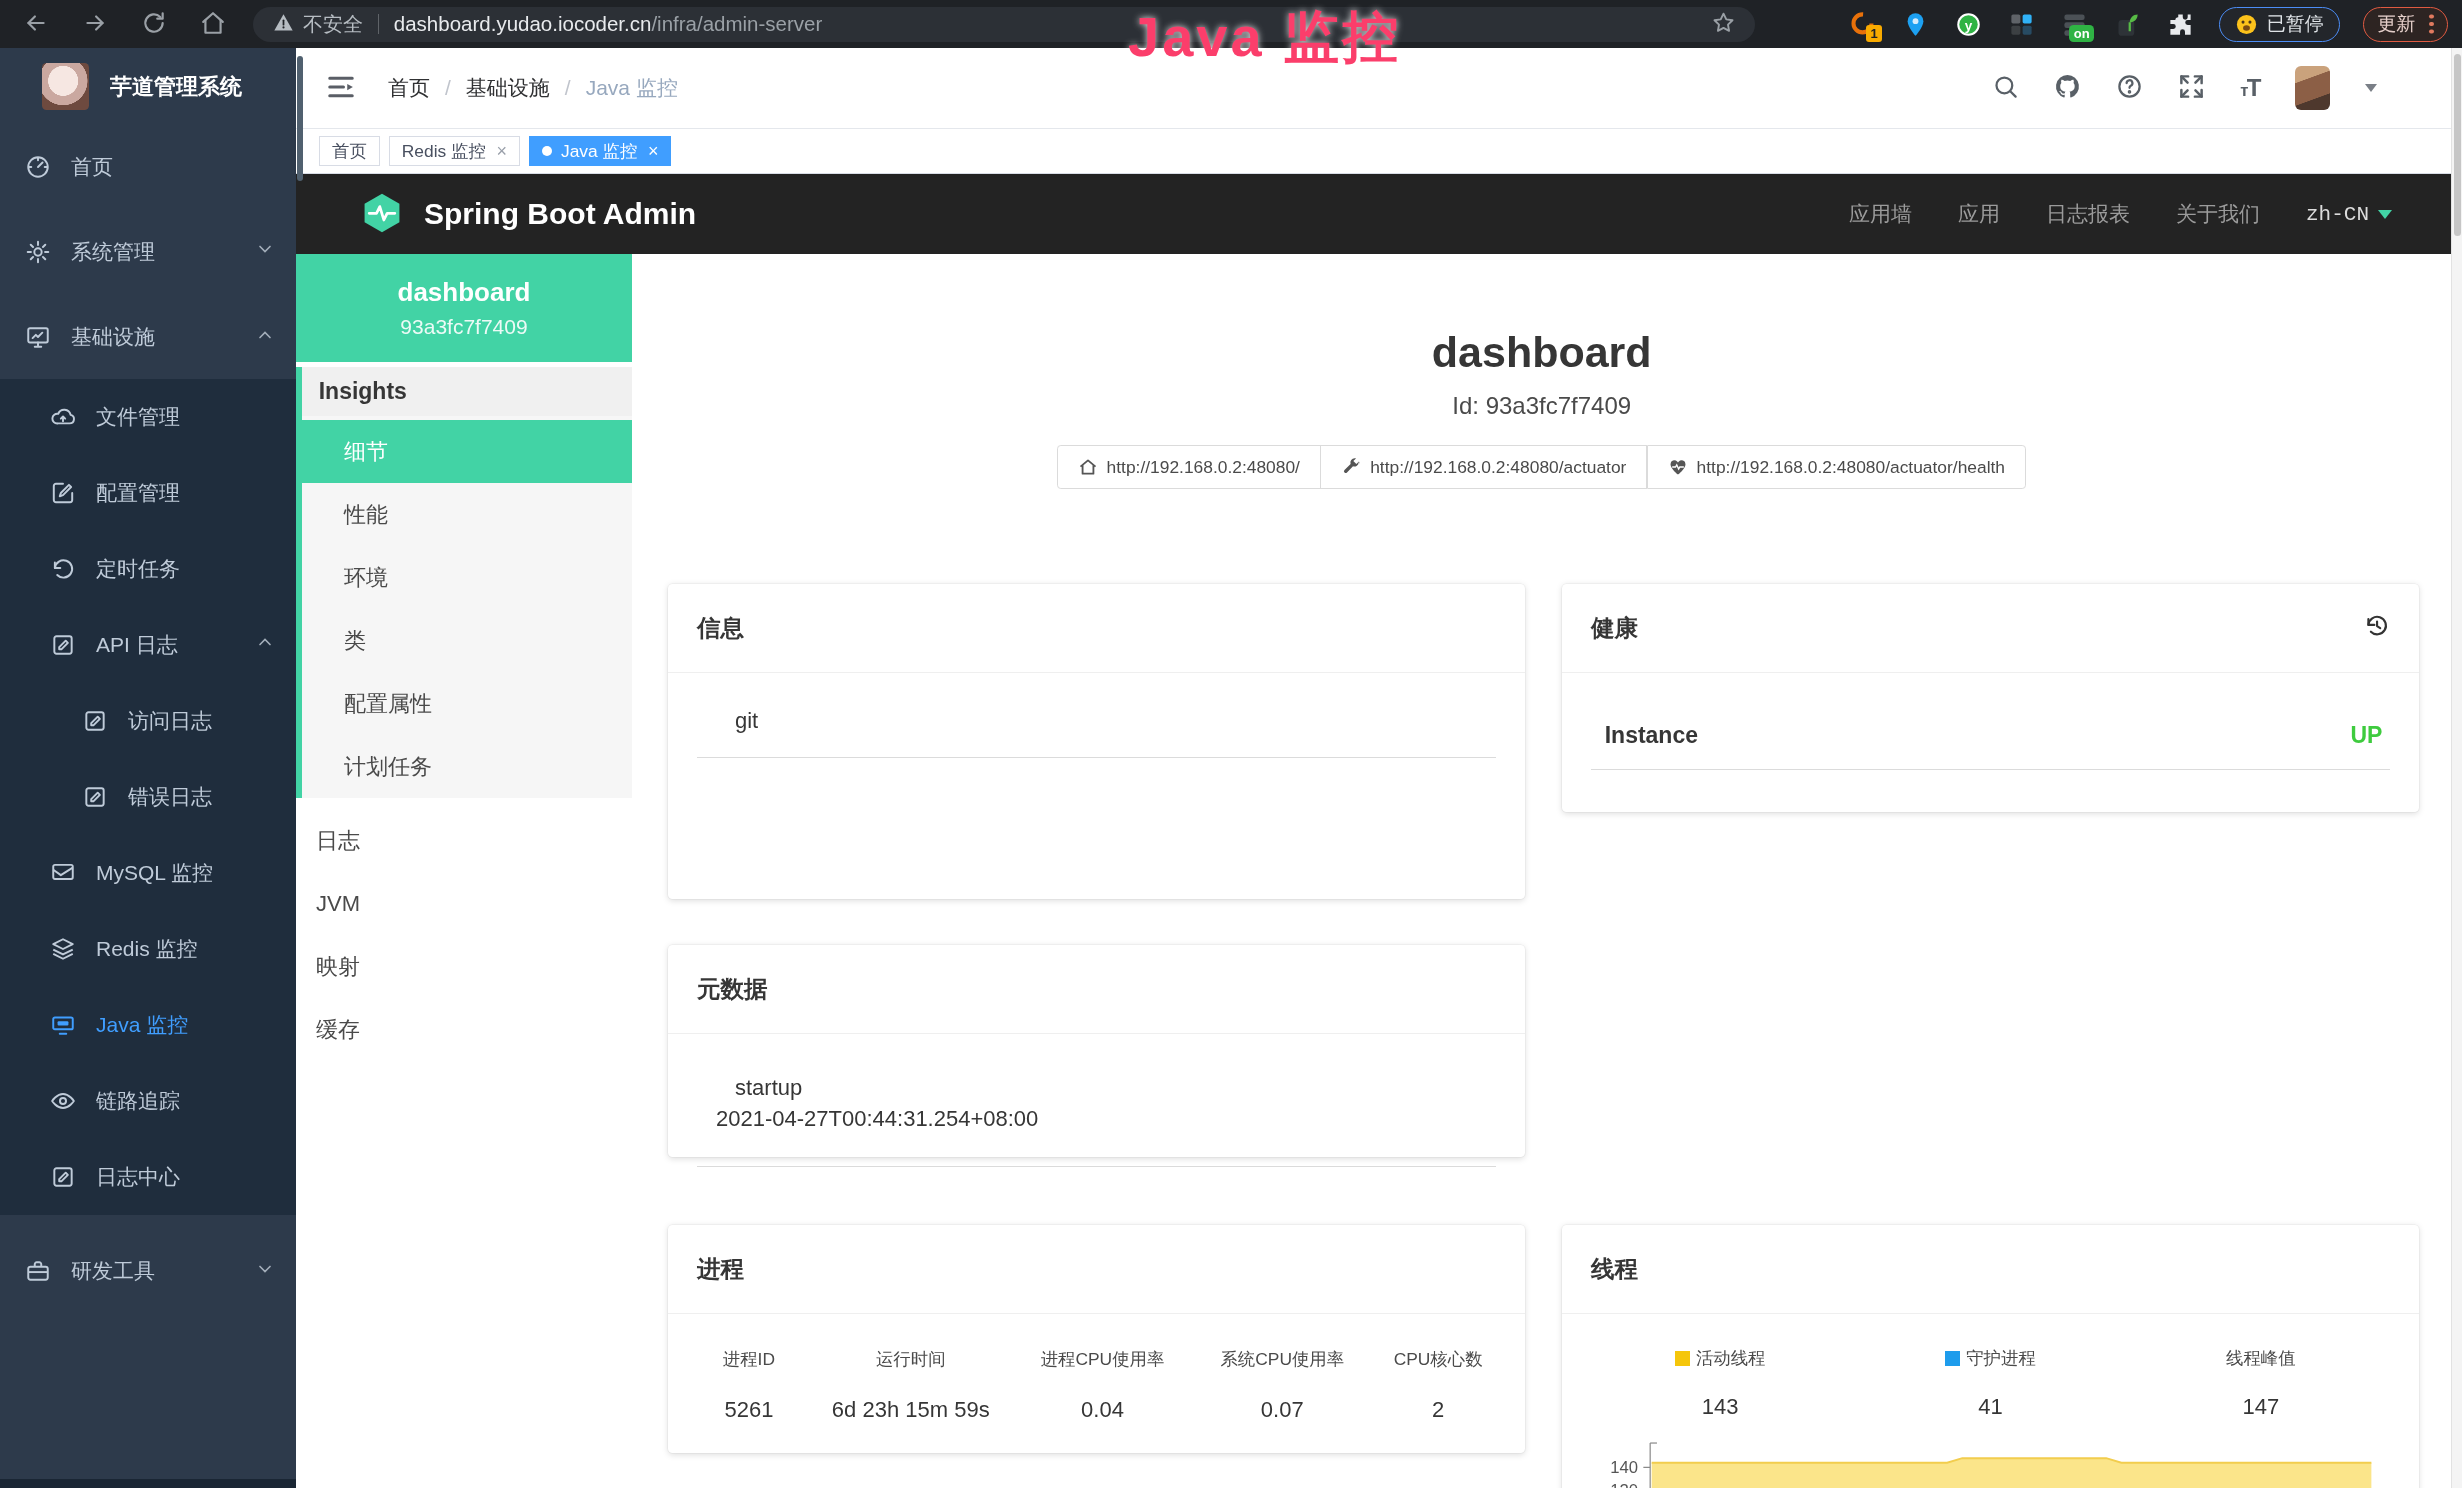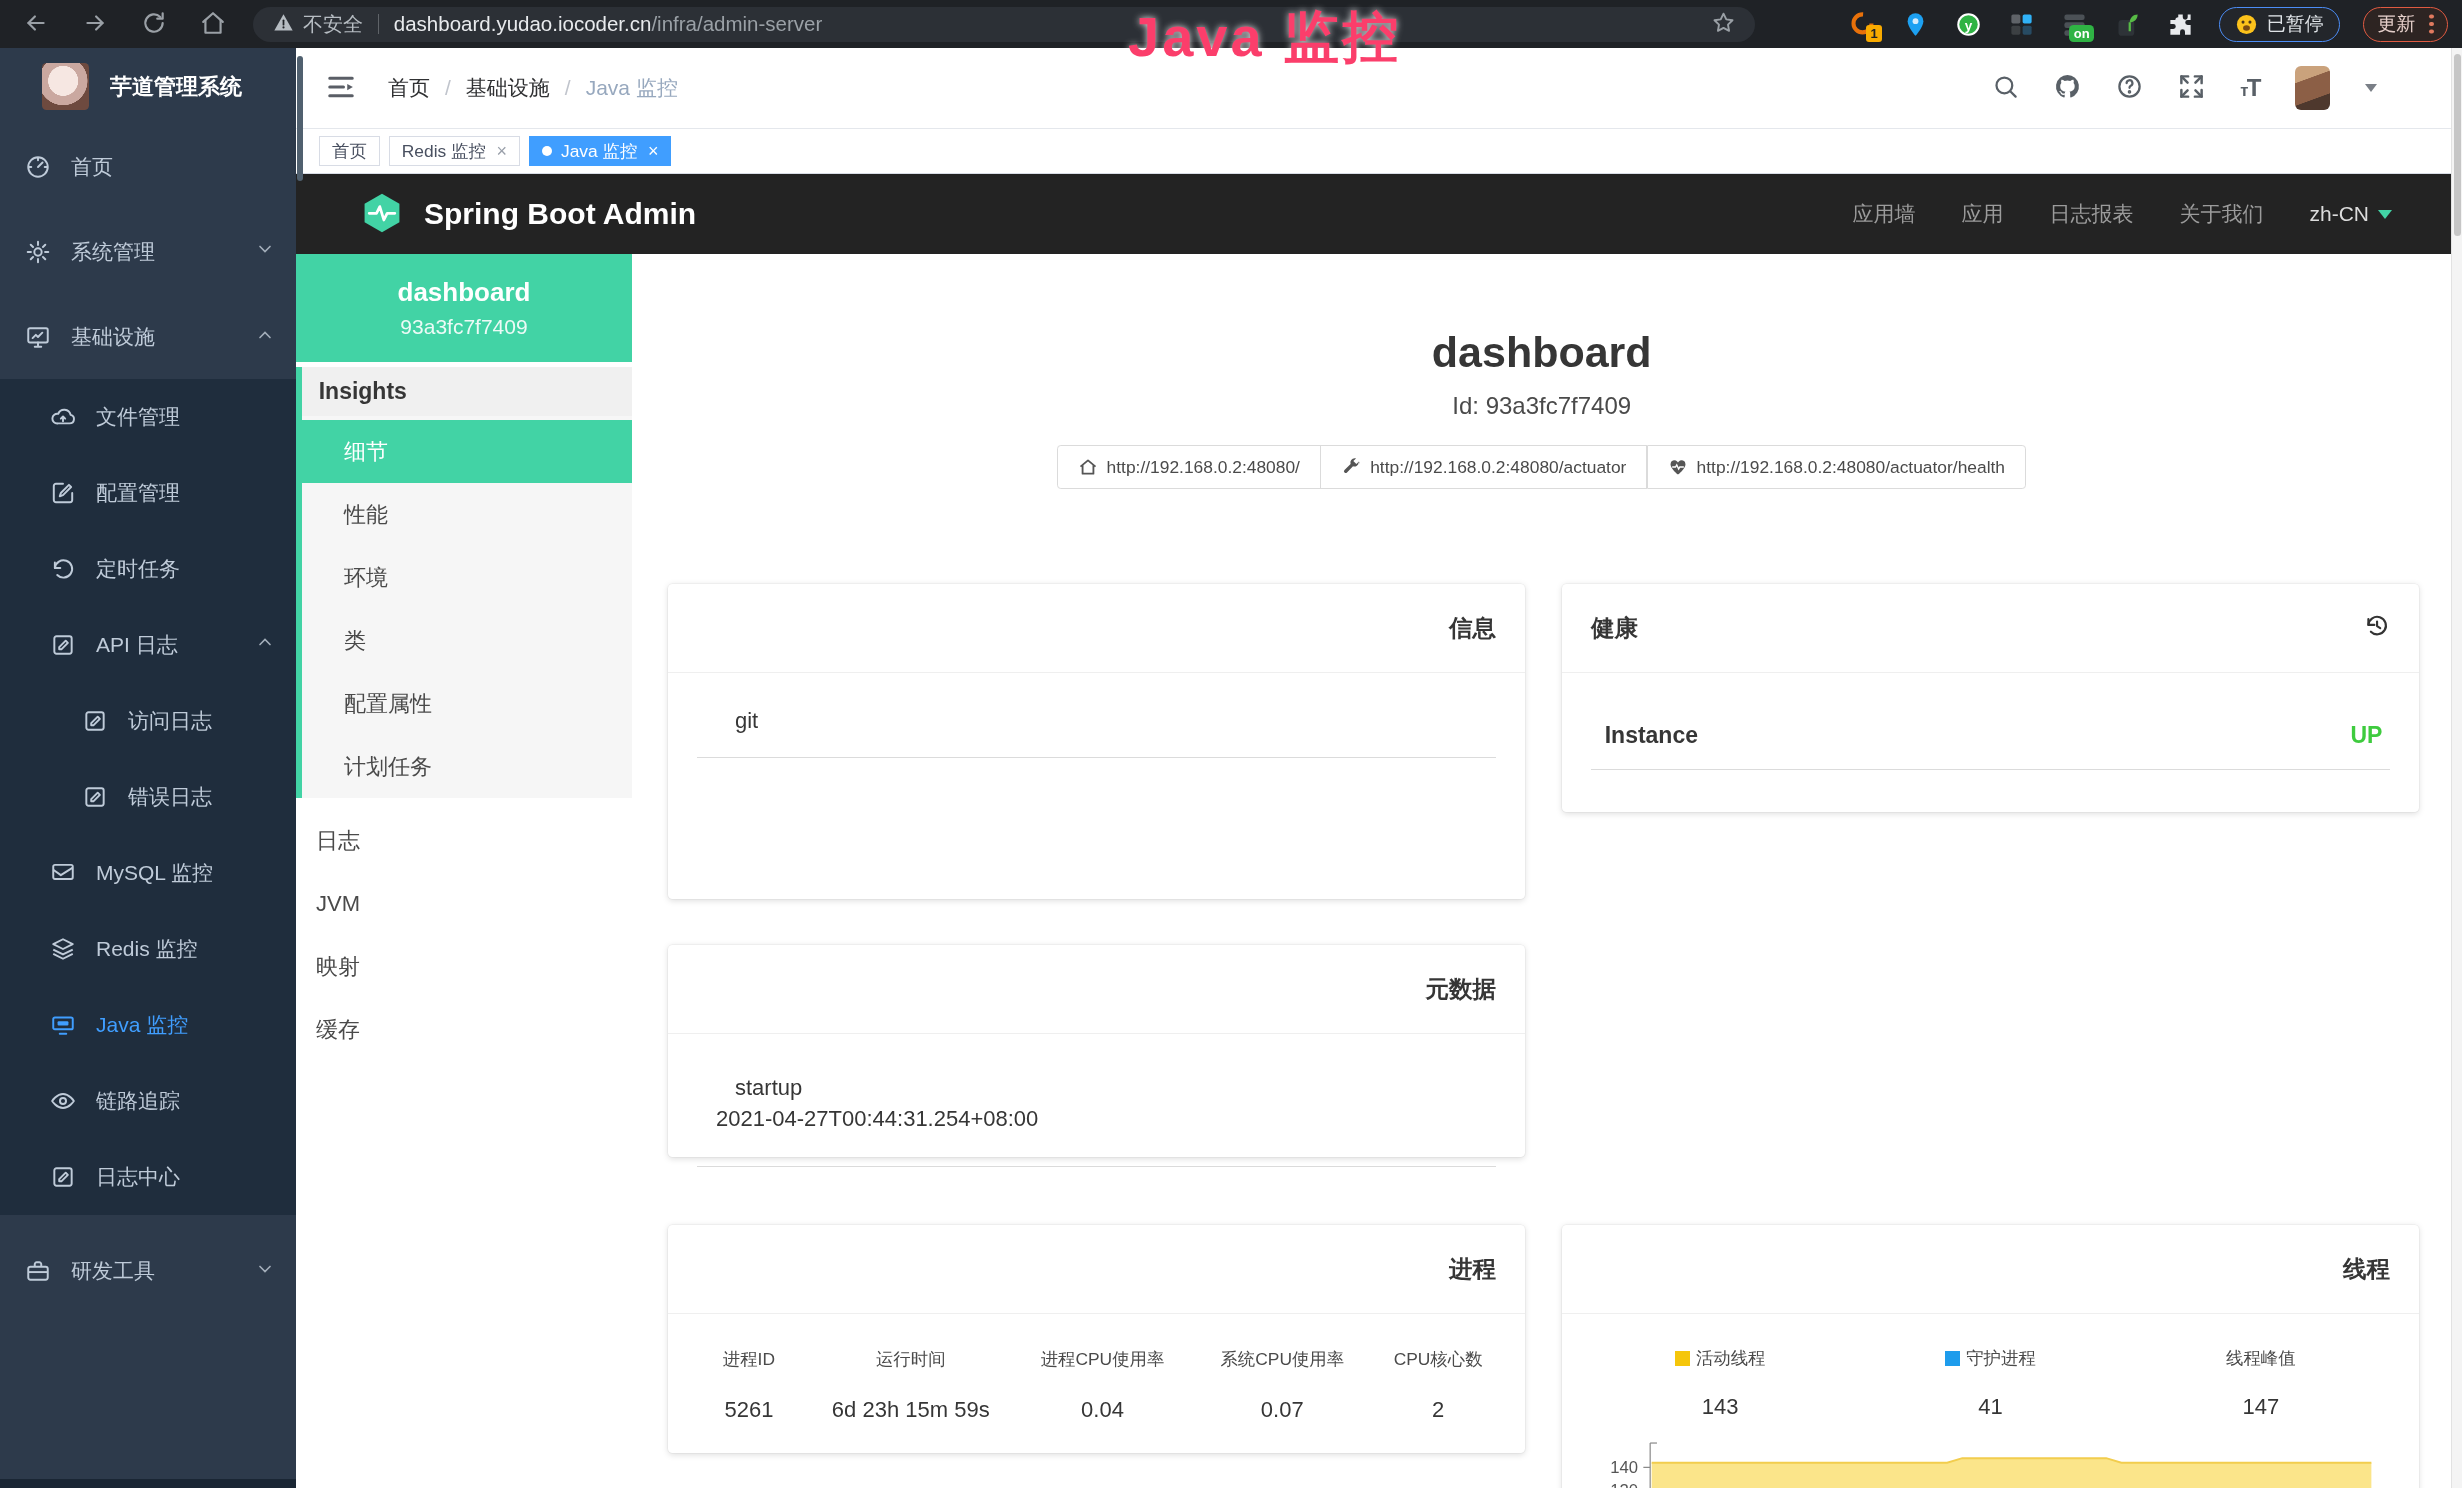--- a/index.html
+++ b/index.html
@@ -71,21 +71,21 @@
   .tag .x { margin-left:10.6px; color:#9aa0aa; font-size:18px; line-height:1; }
   .tag.active { background:#409eff; border-color:#409eff; color:#fff; }
   .tag.active .x { color:#fff; }
 
   
   .sba { flex:1; display:flex; flex-direction:column; position:relative; }
   .sba-header { height:80px; background:#232323; display:flex; align-items:center; padding:0 70px 0 64px; }
   .sba-logo svg { width:44px; height:44px; }
   .sba-brand { color:#fff; font-size:30px; font-weight:bold; margin-left:20px; }
   .sba-nav { margin-left:auto; display:flex; align-items:center; gap:46px; font-size:21px; color:#9b9b9b; }
-  .sba-nav .lang { color:#dcdcdc; display:flex; align-items:center; gap:9px; }
+  .sba-nav .lang { color:#dcdcdc; display:flex; align-items:center; gap:9px;font-family:Liberation Mono, monospace; }
   .lang-caret { width:0; height:0; border-left:7.6px solid transparent; border-right:7.6px solid transparent; border-top:9px solid #42d3a5; }
 
   .sba-body { flex:1; display:flex; min-height:0; }
   .sba-side { width:336px; flex:none; background:#fff; }
   .side-head { height:108px; background:#42d3a5; color:#fff; display:flex; flex-direction:column; align-items:center; justify-content:center; }
   .side-head .n { font-size:26px; font-weight:bold; }
   .side-head .i { font-size:21px; opacity:.9; margin-top:7.6px; }
   .insights { margin-top:5.3px; background:#f6f6f6; border-left:6px solid #42d3a5; }
   .ins-head { height:49px; line-height:49px; background:#f0f0f0; font-weight:bold; font-size:23px; color:#363636; padding-left:16.7px; margin-bottom:3.8px; }
   .ins-item { height:63px; line-height:63px; padding-left:42px; font-size:22px; color:#4a4a4a; cursor:pointer; }
@@ -99,21 +99,21 @@
   .url-group { position:absolute; top:191px; left:0; right:10.6px; display:flex; justify-content:center; }
   .url-btn { height:44px; display:flex; align-items:center; padding:0 20px; border:0.8px solid #dbdbdb; background:#fff; font-size:17.4px; color:#4a4a4a; margin-left:-0.8px; cursor:pointer; }
   .url-btn:first-child { border-radius:3.8px 0 0 3.8px; }
   .url-btn:last-child { border-radius:0 3.8px 3.8px 0; }
   .url-btn svg { width:20px; height:20px; margin-right:9px; color:#555; }
 
   .col-left  { position:absolute; left:36px;  top:330px; width:857px; }
   .col-right { position:absolute; left:930px; top:330px; width:857px; }
 
   .card { background:#fff; border-radius:4.6px; box-shadow:0 1.5px 6px rgba(0,0,0,.13), 0 0 0 0.8px rgba(0,0,0,.04); }
-  .card-h { height:89px; display:flex; align-items:center; padding:0 29px; font-size:23.5px; font-weight:bold; color:#363636; border-bottom:1.5px solid #efefef;justify-content:flex-end; }
+  .card-h { height:89px; display:flex; align-items:center; padding:0 29px; font-size:23.5px; font-weight:bold; color:#363636; border-bottom:1.5px solid #efefef; }
   .card-h .sp { flex:1; }
   .card-h .hist { color:#333; } .card-h .hist svg { width:27px; height:27px; }
 
   .card.info { height:315px; }
   .card.meta { height:212px; margin-top:46px; }
   .card.proc { height:228px; margin-top:68px; }
   .card.health { height:228px; }
   .card.threads { height:531px; margin-top:413px; }
 
   .trow { margin:0 29px; display:flex; border-bottom:0.8px solid #dbdbdb;flex-direction:column; }

